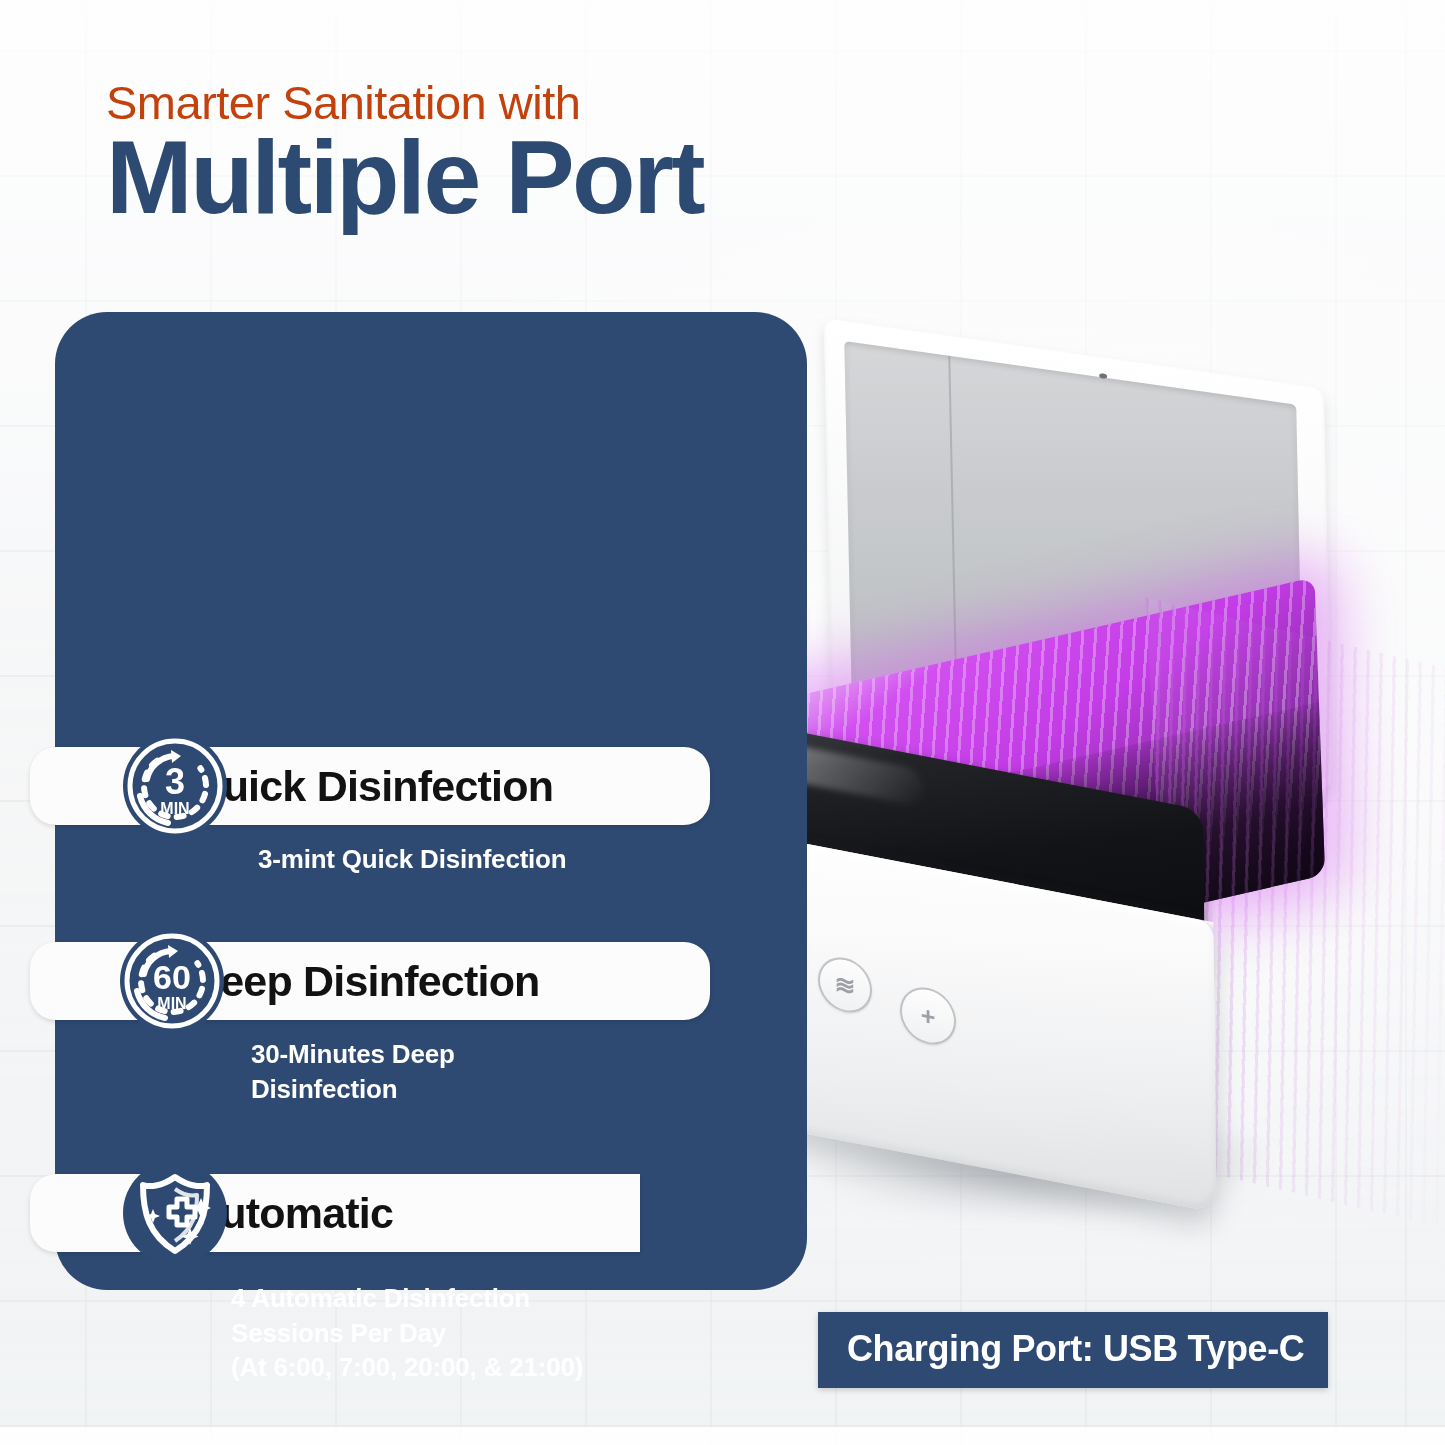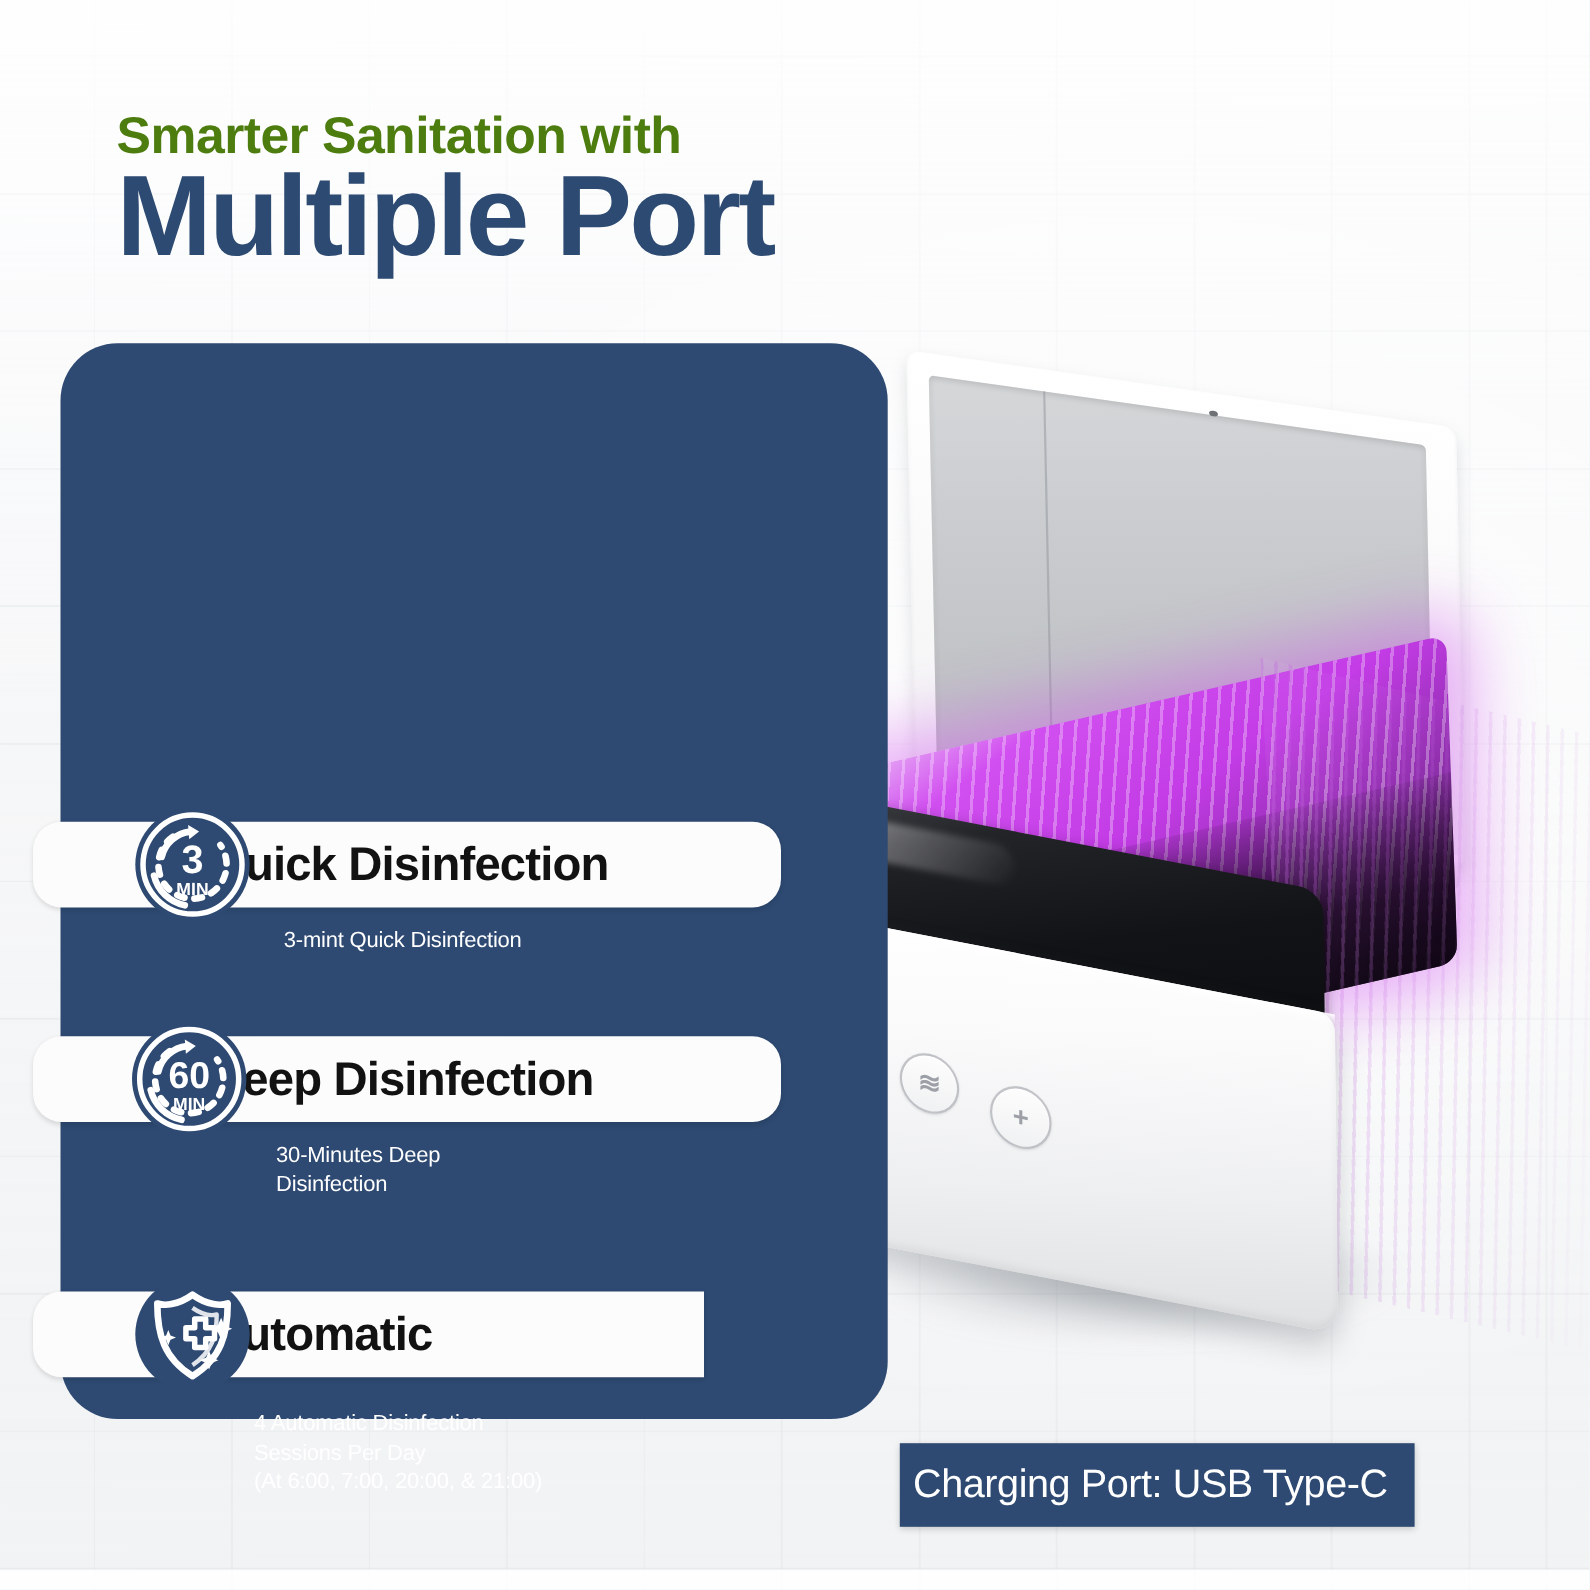--- a/index.html
+++ b/index.html
@@ -22,22 +22,22 @@
     background-position: 0 -18px, 0 -18px, -40px 0, 0 0;
   }
   #bg:after{
     content:"";position:absolute;inset:0;
     background:radial-gradient(ellipse at 72% 48%, rgba(255,255,255,.85) 0%, rgba(255,255,255,0) 58%);
   }
 
   
   #headline{ position:absolute; left:106px; top:78px; z-index:6; }
   .h-line1{
-    font-size:47px; font-weight:700; color:#4d7c0f;
-    letter-spacing:-.5px; line-height:1.06; white-space:nowrap;margin-top:20px;
+    font-size:47px; font-weight:400; color:#c2410c;
+    letter-spacing:-.5px; line-height:1.06; white-space:nowrap;
   }
   .h-line2{
     font-size:104px; font-weight:700; color:#2d4a72;
     letter-spacing:-2.5px; line-height:1.02; margin-top:-4px; white-space:nowrap;
   }
 
   
   #product{ position:absolute; left:600px; top:340px; width:845px; height:900px; z-index:3; }
 
   #floorshadow{
@@ -153,21 +153,21 @@
     position:absolute; left:-25px; height:78px;
     background:#fcfcfc; border-radius:26px;
     display:flex; align-items:center;
     box-shadow:0 2px 5px rgba(0,0,0,.12);
   }
   .pill-title{
     font-size:43px; font-weight:700; color:#121212;
     letter-spacing:-.8px; white-space:nowrap; margin-left:160px;
   }
   .desc{
-    position:absolute; color:#ffffff; font-size:20px; font-weight:400;
+    position:absolute; color:#ffffff; font-size:26px; font-weight:700;
     line-height:1.33; letter-spacing:-.2px; white-space:pre-line;
   }
 
   .iconwrap{
     position:absolute; width:104px; height:104px; border-radius:50%;
     background:#2e4a72; display:flex; align-items:center; justify-content:center;
     z-index:7;
   }
   .iconwrap svg{ display:block; }
 
@@ -181,22 +181,22 @@
   #f2 .desc{ left:196px; top:725px; }
 
   #f3 .pill{ top:862px; width:610px; border-radius:26px 0 0 26px; }
   #f3 .iconwrap{ left:68px; top:849px; }
   #f3 .desc{ left:176px; top:969px; }
 
   
   #charge-badge{
     position:absolute; left:818px; top:1312px; z-index:8;
     background:#2e4a72; color:#ffffff;
-    padding:16px 24px 18px 12px;
-    font-size:36px; font-weight:400; letter-spacing:-.4px;
+    padding:16px 24px 18px 29px;
+    font-size:36px; font-weight:700; letter-spacing:-.4px;
     white-space:nowrap;
     box-shadow:0 2px 6px rgba(0,0,0,.18);
   }
 </style>
 </head>
 <body>
 
 <div id="bg"></div>
 
 <div id="headline">

